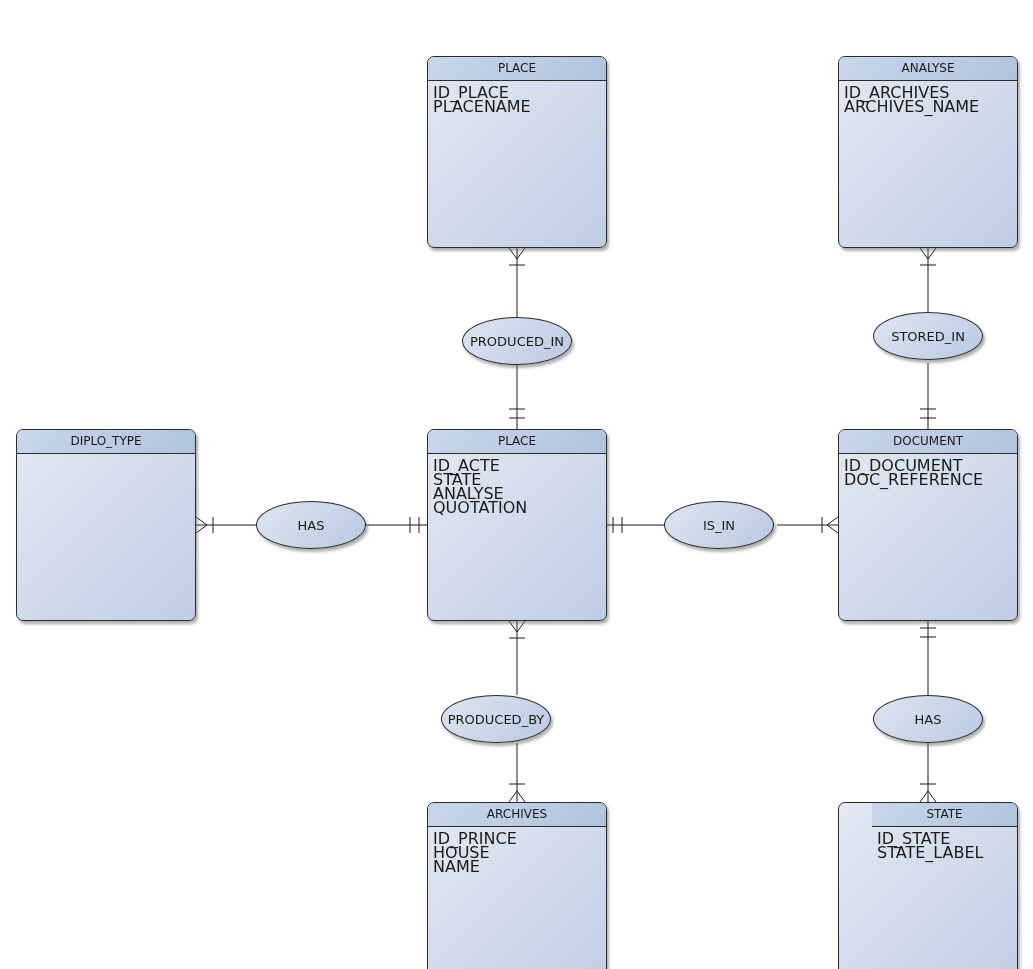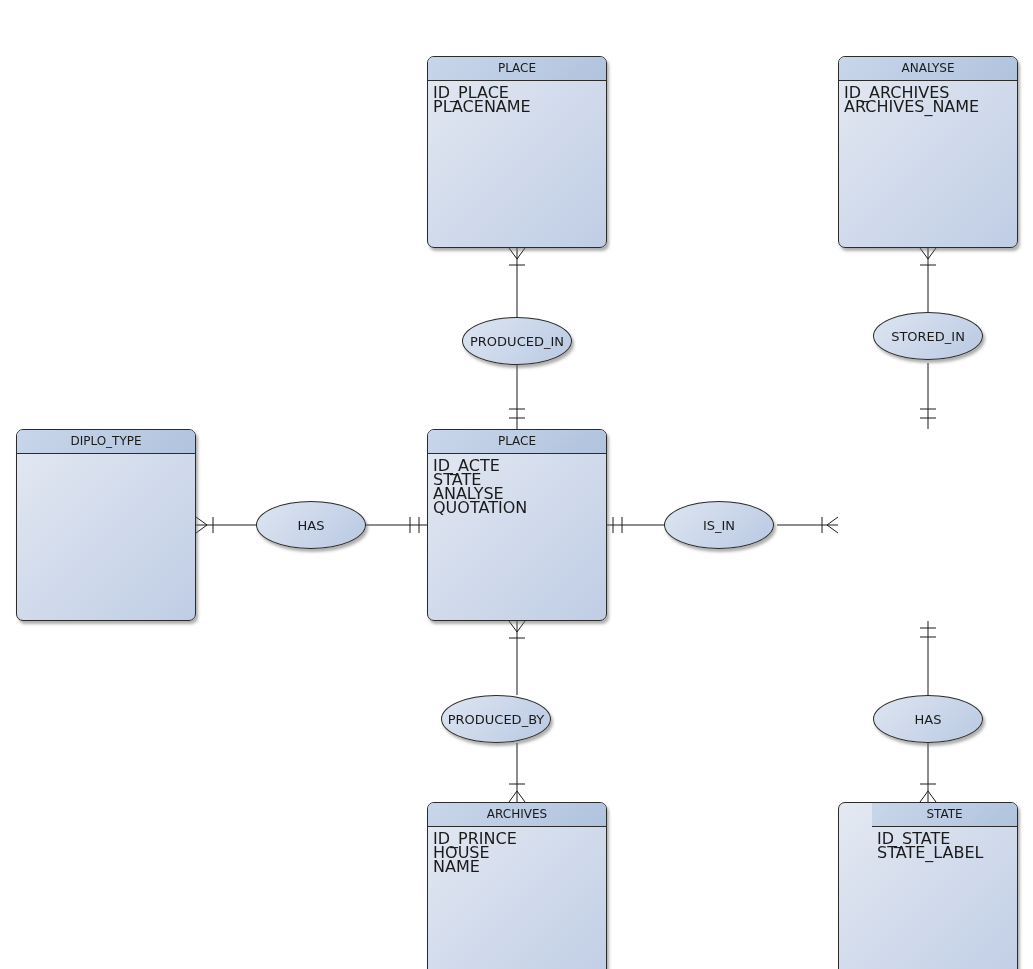--- a/index.html
+++ b/index.html
@@ -144,20 +144,25 @@
   </div>
 
   <div class="entity" style="left:427px;top:389px;">
     <div class="entity-header">PLACE</div>
     <div class="entity-attrs">ID_ACTE
 STATE
 ANALYSE
 QUOTATION</div>
   </div>
 
+  <div class="entity" style="left:838px;top:389px;">
+    <div class="entity-header">DOCUMENT</div>
+    <div class="entity-attrs">ID_DOCUMENT
+DOC_REFERENCE</div>
+  </div>
 
   <div class="entity" style="left:427px;top:762px;">
     <div class="entity-header">ARCHIVES</div>
     <div class="entity-attrs">ID_PRINCE
 HOUSE
 NAME</div>
   </div>
 
   <div class="entity" style="left:838px;top:762px;padding-left:33px;">
     <div class="entity-header">STATE</div>

